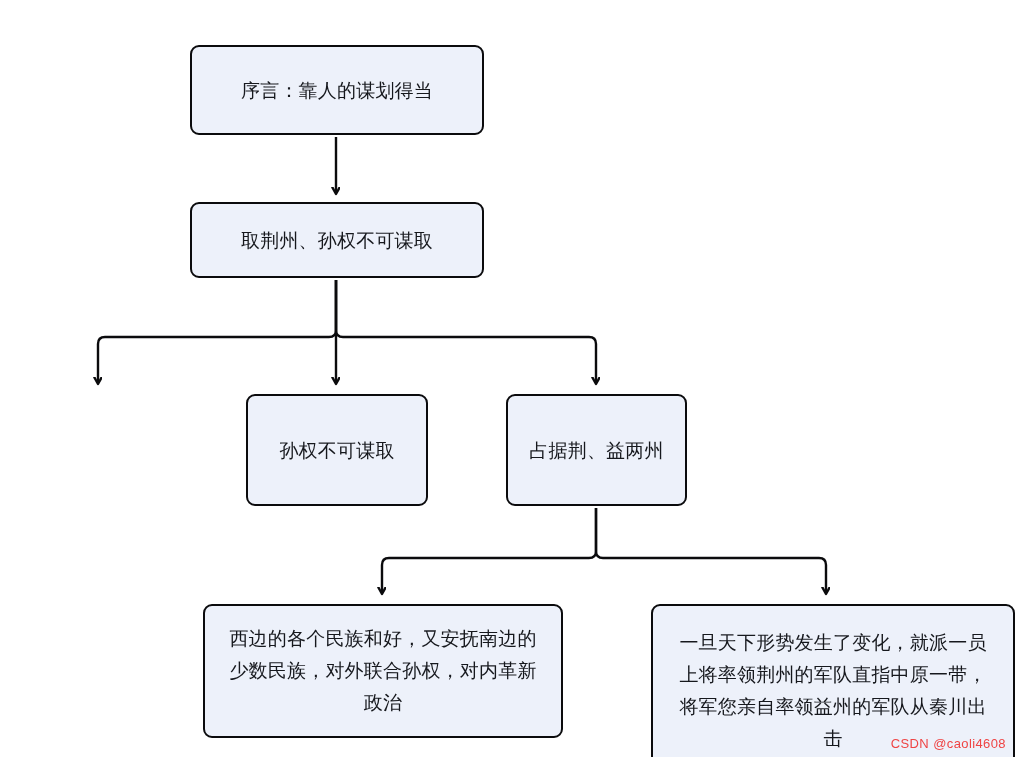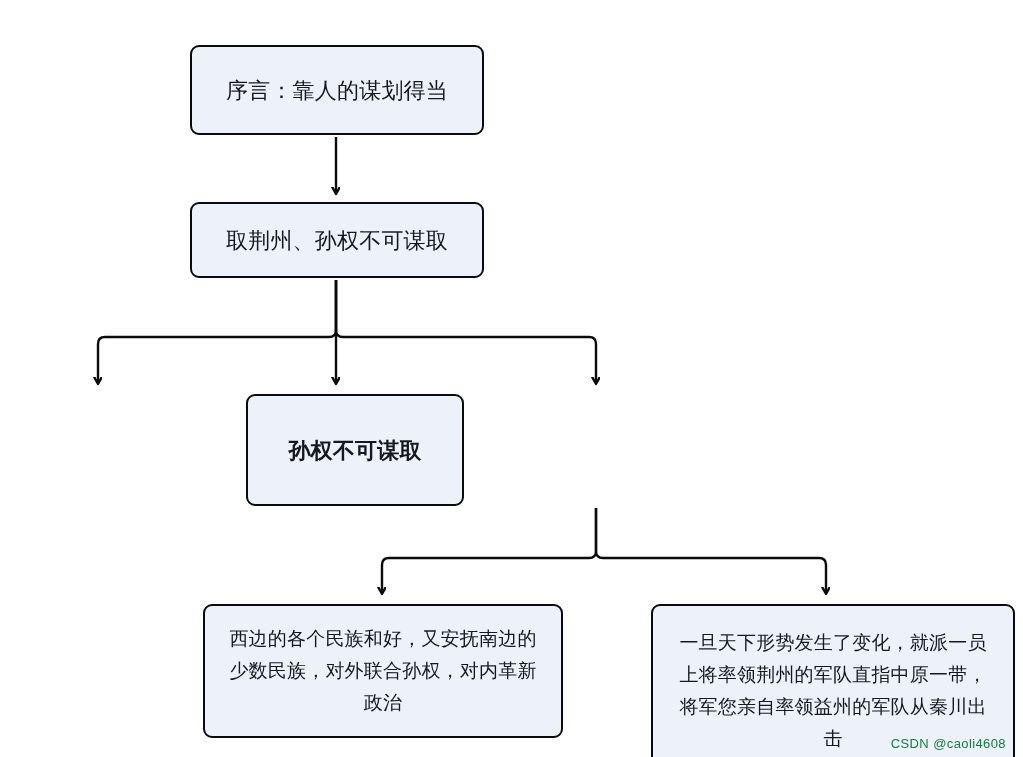--- a/index.html
+++ b/index.html
@@ -34,45 +34,45 @@
     display: flex;
     align-items: center;
     justify-content: center;
     text-align: center;
     color: #16181d;
     z-index: 2;
   }
   .node-label {
     display: block;
     padding: 0 12px;
-    font-size: 22px;
+    font-size: 19px;
     line-height: 31px;
     letter-spacing: 0.2px;
     white-space: pre-line;
     color: #16181d;
   }
   .node-wide .node-label {
     font-size: 19px;
     line-height: 32px;
   }
   
   #node-preface   { left: 190px; top: 45px;  width: 294px; height: 90px; }
   #node-tripod    { left: 190px; top: 202px; width: 294px; height: 76px; }
   #node-caocao    { left: 8px;   top: 394px; width: 188px; height: 112px; }
-  #node-sunquan   { left: 246px; top: 394px; width: 218px; height: 112px; font-weight: bold; }
+  #node-sunquan   { left: 246px; top: 394px; width: 182px; height: 112px; }
   #node-twoprov   { left: 506px; top: 394px; width: 181px; height: 112px; }
   #node-westsouth { left: 203px; top: 604px; width: 360px; height: 134px; }
   #node-campaign  { left: 651px; top: 604px; width: 364px; height: 174px; }
 
   #watermark {
     position: absolute;
     right: 17px;
     bottom: 6px;
     font-size: 13px;
-    color: #15803d;
+    color: #ef4444;
     letter-spacing: 0.4px;
     z-index: 3;
     white-space: nowrap;
   }
 </style>
 </head>
 <body>
 
 <div id="canvas">
 
@@ -121,20 +121,23 @@
 
   <div class="node" id="node-tripod">
     <span class="node-label">取荆州、孙权不可谋取</span>
   </div>
 
 
   <div class="node" id="node-sunquan">
     <span class="node-label">孙权不可谋取</span>
   </div>
 
+  <div class="node" id="node-twoprov">
+    <span class="node-label">占据荆、益两州</span>
+  </div>
 
   <div class="node node-wide" id="node-westsouth">
     <span class="node-label">西边的各个民族和好，又安抚南边的
 少数民族，对外联合孙权，对内革新
 政治</span>
   </div>
 
   <div class="node node-wide" id="node-campaign">
     <span class="node-label">一旦天下形势发生了变化，就派一员
 上将率领荆州的军队直指中原一带，

